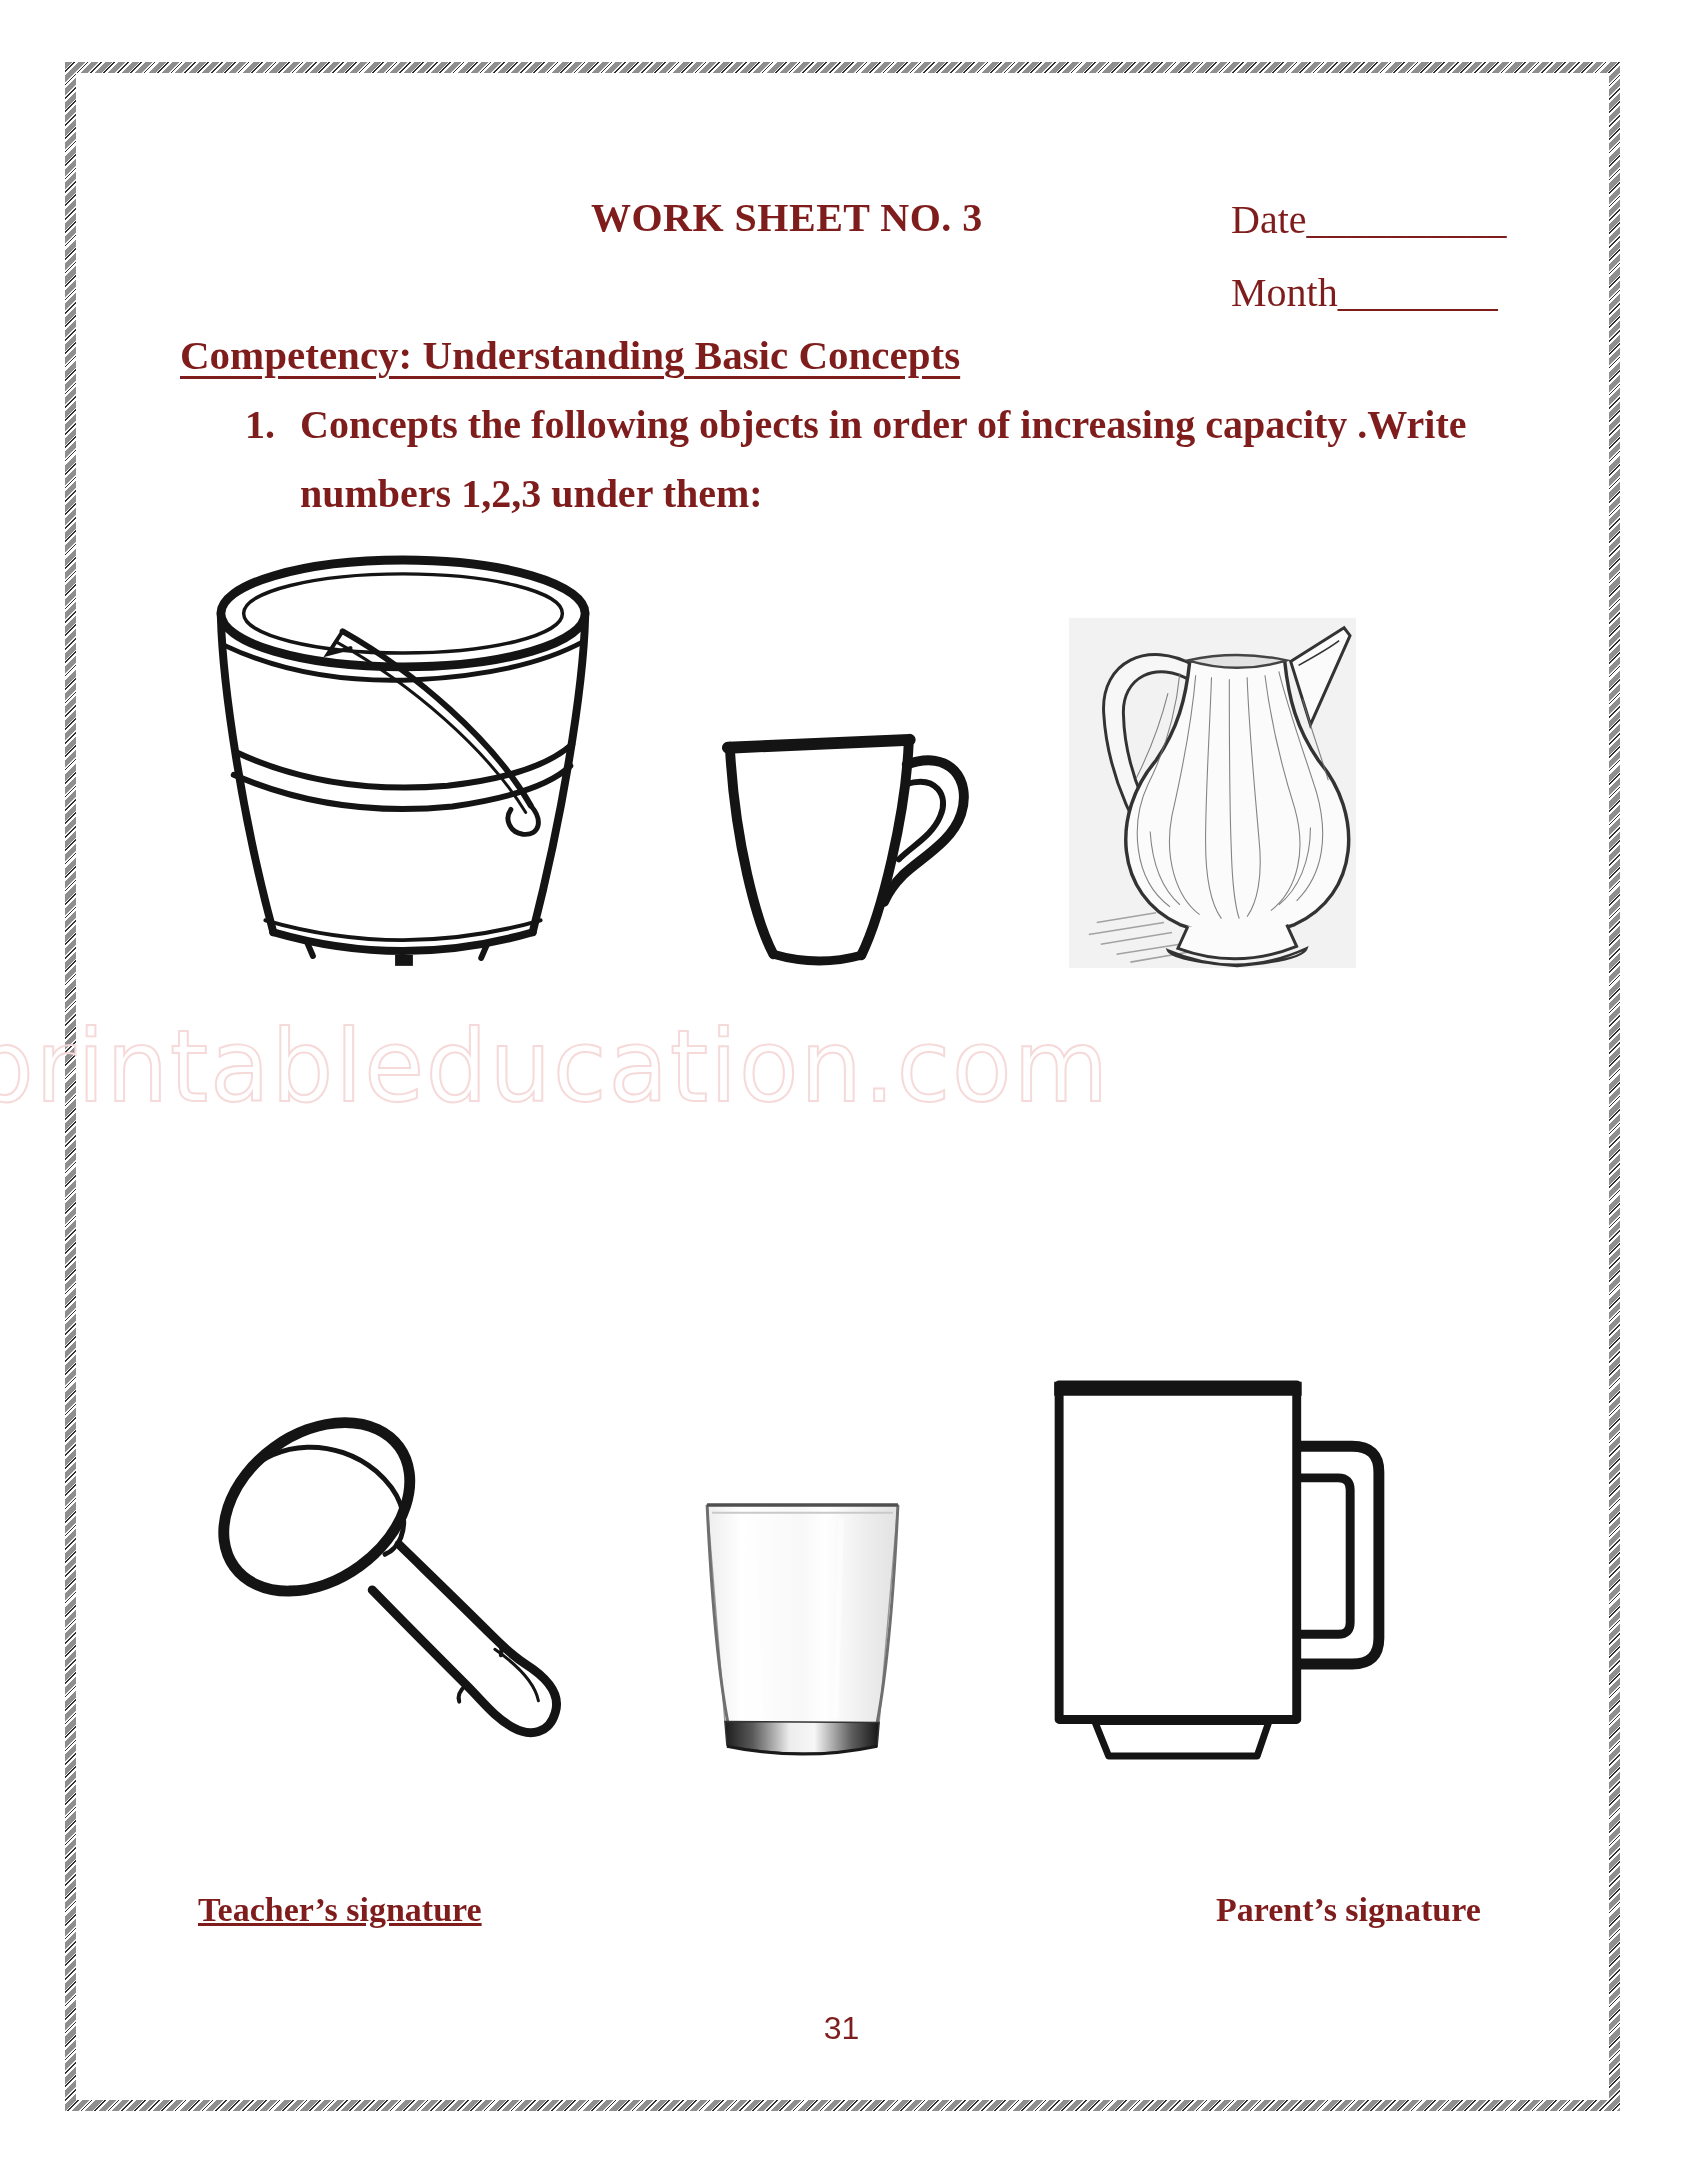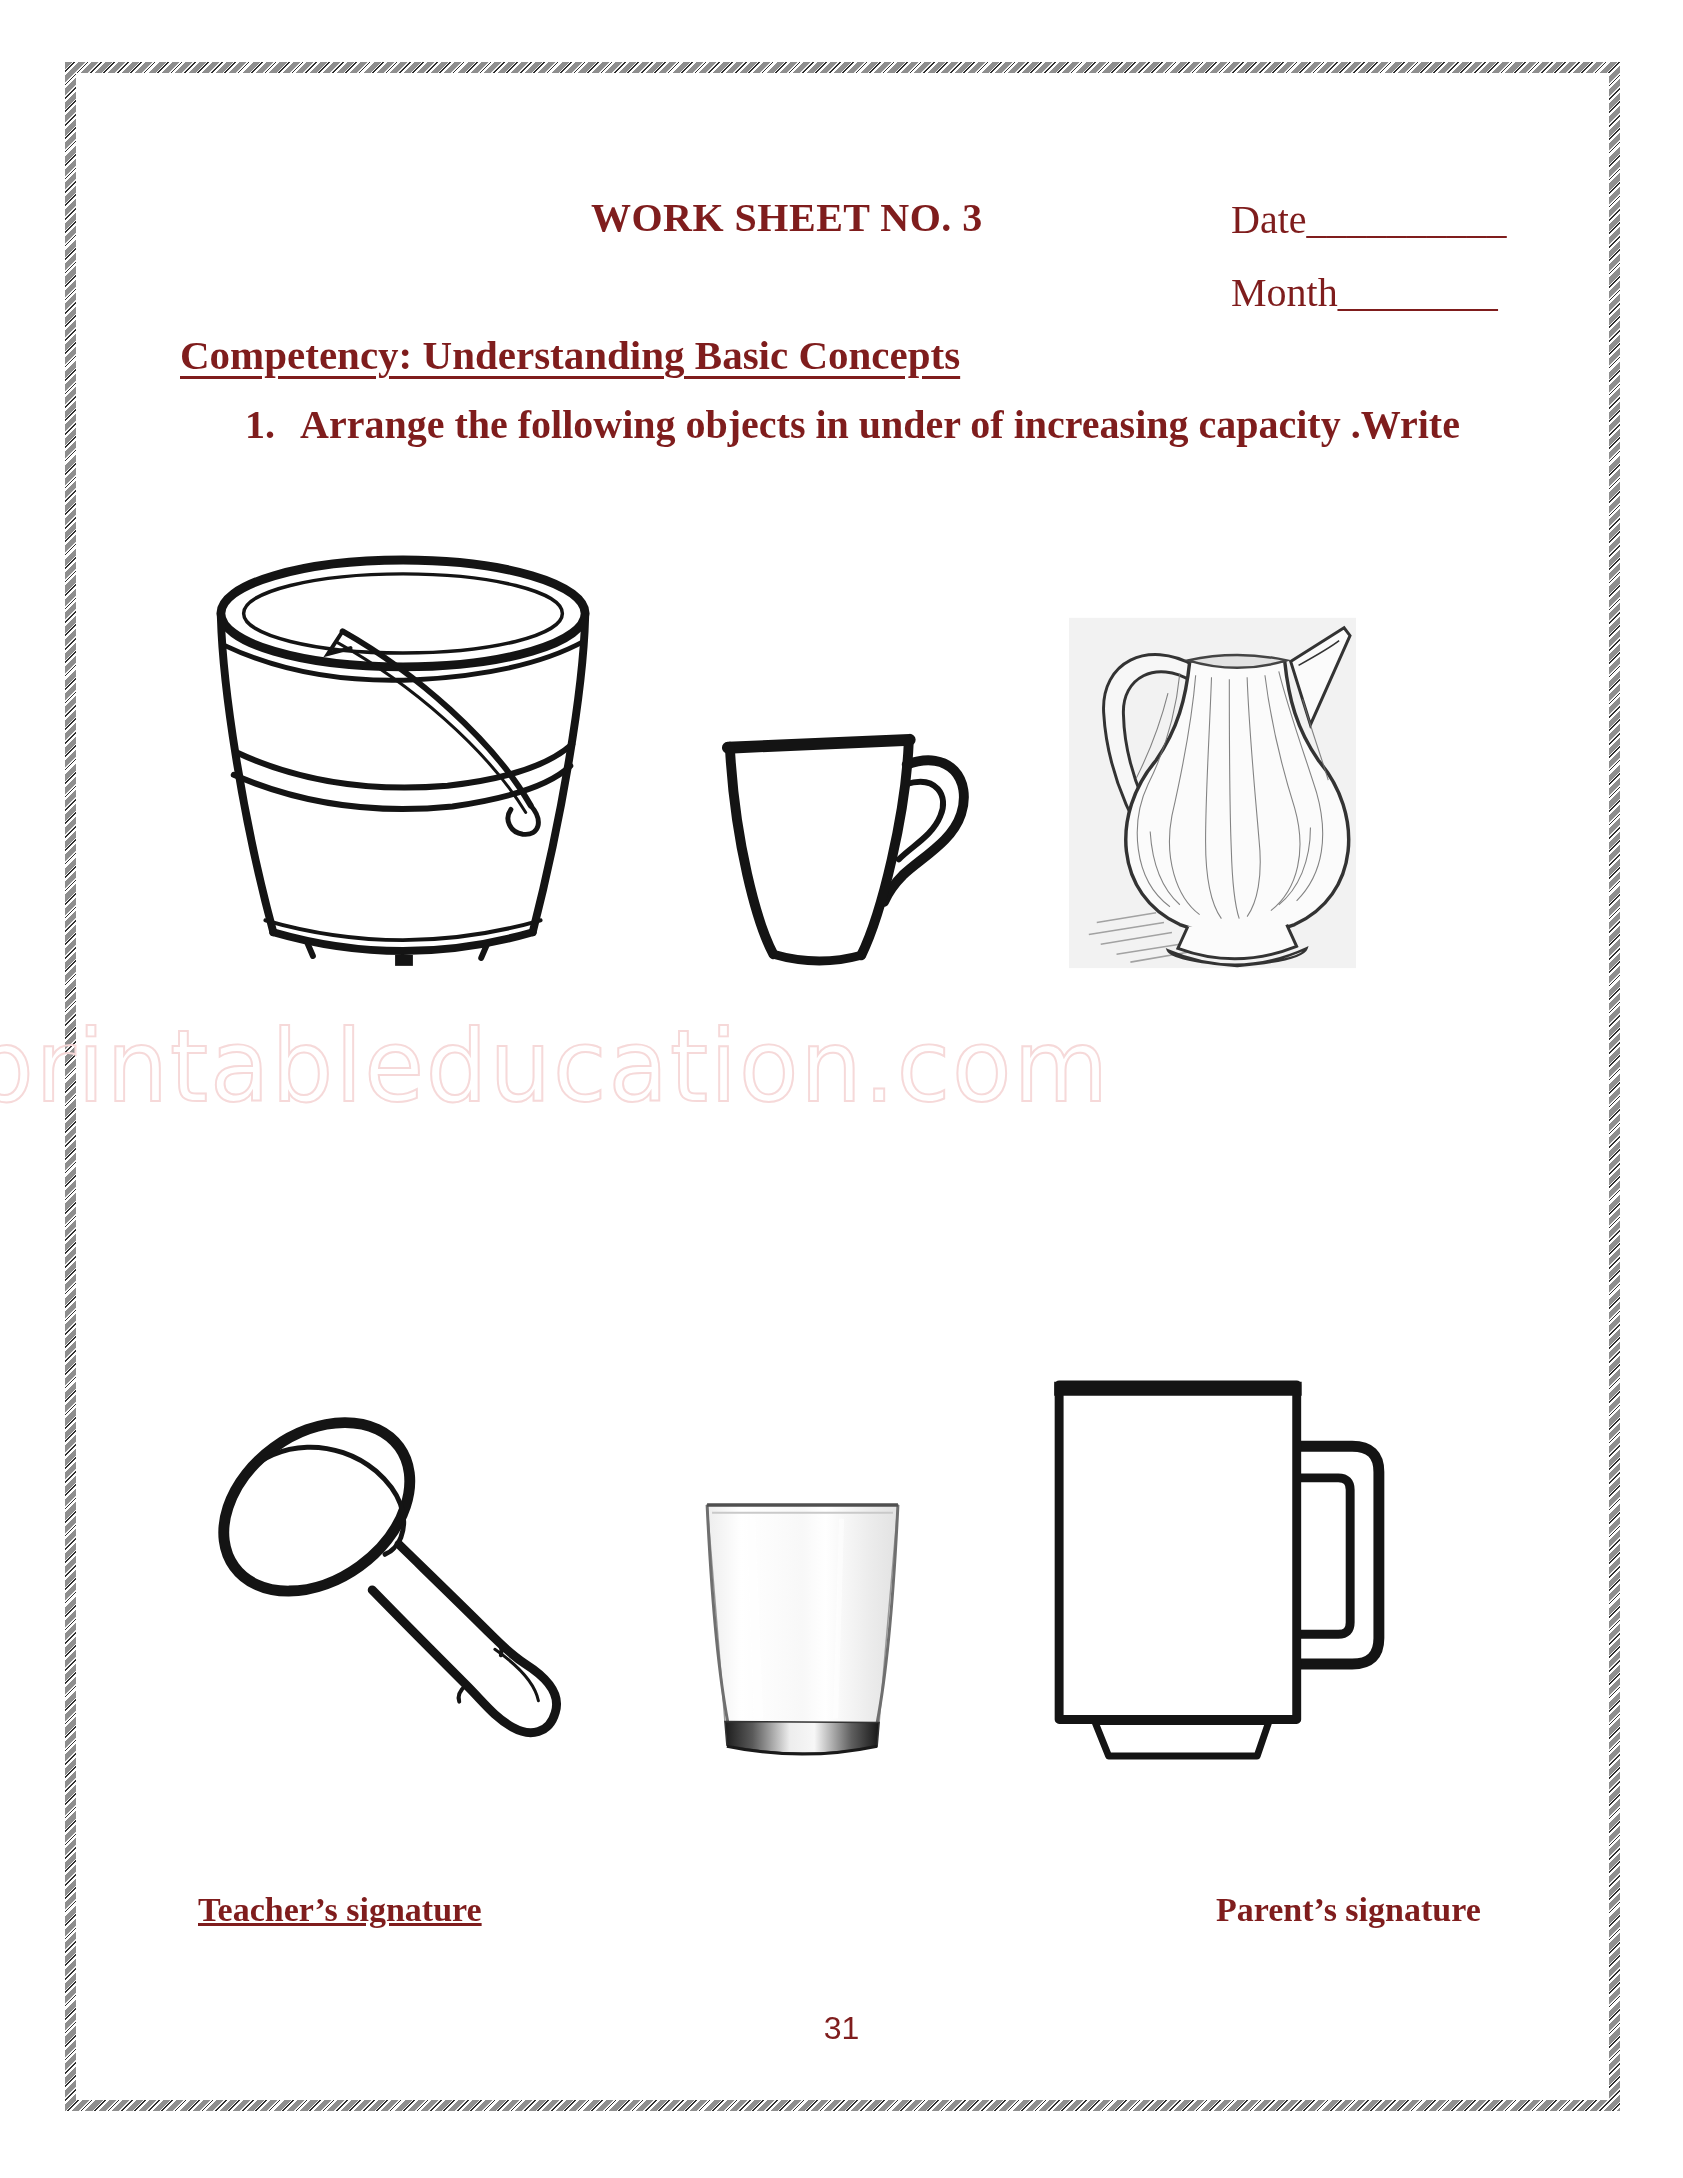--- a/index.html
+++ b/index.html
@@ -35,21 +35,22 @@
   <div class="frame">
     <div class="frame-inner"></div>
   </div>
 
   <div class="abs t-title" style="left:591px;top:194px;">WORK SHEET NO. 3</div>
   <div class="abs t-plain" style="left:1211px;top:196px;">Date__________</div>
   <div class="abs t-plain" style="left:1211px;top:269px;">Month________</div>
   <div class="abs t-head" style="left:180px;top:331px;">Competency: Understanding Basic Concepts</div>
 
   <div class="abs t-q" style="left:245px;top:401px;">1.</div>
-  <div class="abs t-q" style="left:300px;top:401px;">Arrange the following objects in under of increasing capacity .Write</div>
+  <div class="abs t-q" style="left:300px;top:401px;">Concepts the following objects in order of increasing capacity .Write</div>
+  <div class="abs t-q" style="left:300px;top:470px;">numbers 1,2,3 under them:</div>
 
   <svg class="figure" style="left:208px;top:546px;" width="391" height="421" viewBox="0 0 395 425" xmlns="http://www.w3.org/2000/svg">
     <g fill="none" stroke="#141414" stroke-linecap="round">
       <ellipse cx="197" cy="68" rx="184" ry="54" fill="#ffffff" stroke-width="9"></ellipse>
       <ellipse cx="197" cy="68" rx="161" ry="40" stroke-width="3.5"></ellipse>
       <path d="M16,100 Q100,140 210,135 Q320,129 380,96" stroke-width="5"></path>
       <path d="M13,72 C15,142 34,272 66,390" stroke-width="8"></path>
       <path d="M381,72 C379,147 357,277 328,390" stroke-width="8"></path>
       <path d="M66,390 Q197,428 328,390" stroke-width="8"></path>
       <path d="M58,378 Q197,418 336,378" stroke-width="4"></path>

